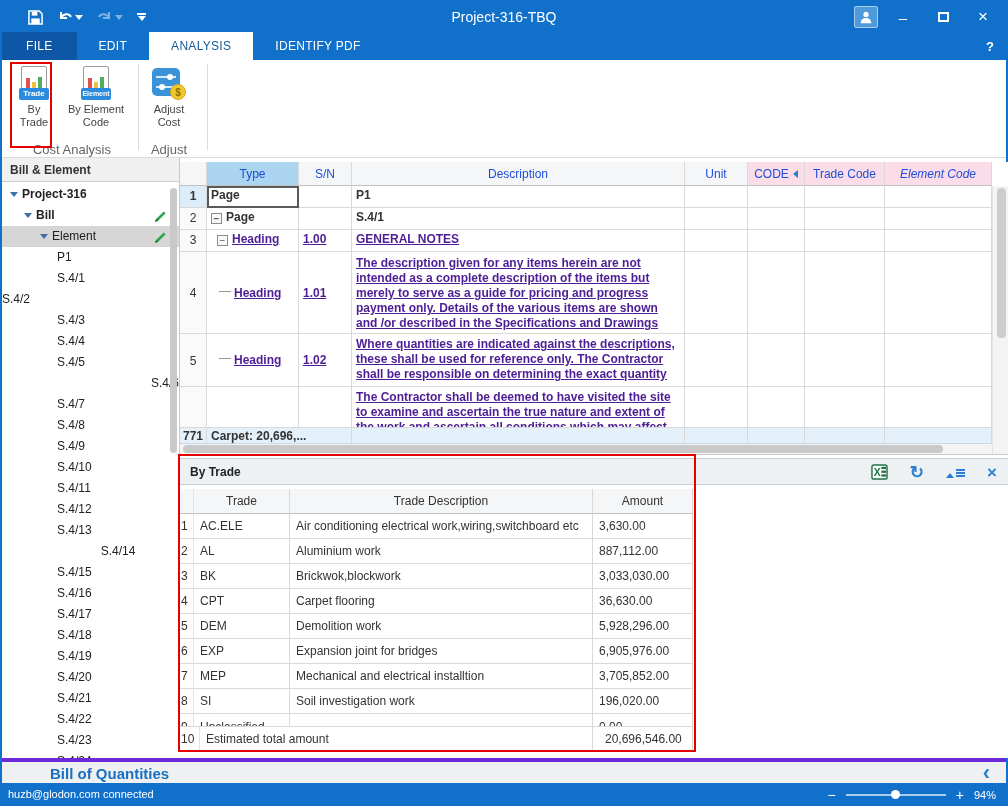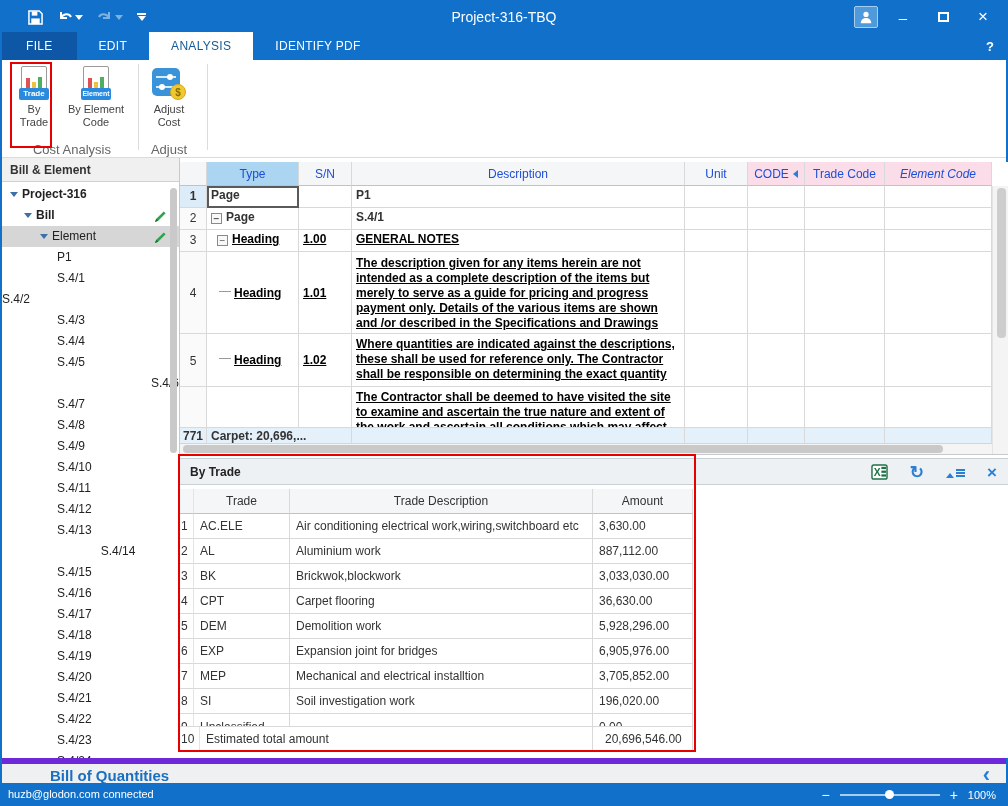--- a/index.html
+++ b/index.html
@@ -98,21 +98,21 @@
   .c-sn{width:53px; flex:none;}
   .c-desc{width:333px; flex:none;}
   .c-unit{width:63px; flex:none;}
   .c-code{width:57px; flex:none;}
   .c-tcode{width:80px; flex:none;}
   .c-ecode{width:107px; flex:none;font-style:italic;}
   .numcell { background:#fafafa; color:#333; display:flex; align-items:flex-start;
     justify-content:center; padding-top:3px; }
   .numcell.hl { background:#dcedf9; font-weight:bold; }
   .bold { font-weight:bold; }
-  .ul { text-decoration:underline; font-weight:bold; color:#000000; }
+  .ul { text-decoration:underline; font-weight:bold; color:#4c1d95; }
   .selcell { outline:2px solid #5a5a5a; outline-offset:-2px; }
   .collapse-box { display:inline-block; width:11px; height:11px; border:1px solid #8a8a8a;
     background:#f8f8f8; color:#555; font-size:10px; line-height:9px; text-align:center;
     margin-right:4px; vertical-align:-1px; }
   .branch { display:inline-block; width:12px; height:1px; background:#9a9a9a;
     margin:0 3px 3px 8px; }
   .tri-left { width:0; height:0; border-top:4px solid transparent;
     border-bottom:4px solid transparent; border-right:5px solid #2a7fd4;
     margin-left:4px; }
   .totalrow .mcell { background:#e4f1fb; border-bottom:1px solid #c9d8e4; }
@@ -149,21 +149,21 @@
   .bt-desc{width:303px; flex:none;}
   .bt-amt{width:100px; flex:none;}
   .bt-head .btcell { background:#f5f6f7; justify-content:center;
     border-bottom:1px solid #c2c2c2; }
   .btrow.clip { height:12px; overflow:hidden; }
   .btrow.clip .btcell { border-bottom:none; }
   .bt-span { width:399px; flex:none; }
 
   
   .boqbar { left:0; top:756px; width:100%; height:25px; background:#eef0f1;
-    border-top:6px solid #6d28d9; }
+    border-top:4px solid #6d28d9; }
   .boq-title { position:absolute; left:48px; top:0; height:25px; line-height:24px;
     font-size:15px; font-weight:bold; color:#1a6fc0; }
   .boq-chev { position:absolute; right:16px; top:-2px; font-size:22px;
     color:#2a7fd4; cursor:pointer; font-weight:bold; }
   .statusbar { left:0; top:781px; width:100%; height:23px; background:#1171ca;
     color:#fff; font-size:11px; }
   .conn { position:absolute; left:6px; top:0; height:23px; line-height:23px; }
   .zoomctl { position:absolute; right:10px; top:0; height:23px; display:flex;
     align-items:center; gap:10px; }
   .ztrack { position:relative; width:100px; height:2px; background:rgba(255,255,255,.65); }
@@ -526,17 +526,17 @@
   </div>
 
   <div class="abs statusbar">
     <span class="conn">huzb@glodon.com connected</span>
     <span class="zoomctl">
       <span class="zglyph">−</span>
       <span class="ztrack">
           <span class="zdot"></span>
         </span>
       <span class="zglyph">+</span>
-      <span class="zpct">100%</span>
+      <span class="zpct">94%</span>
     </span>
   </div>
 
 </div>
 
 </body></html>

